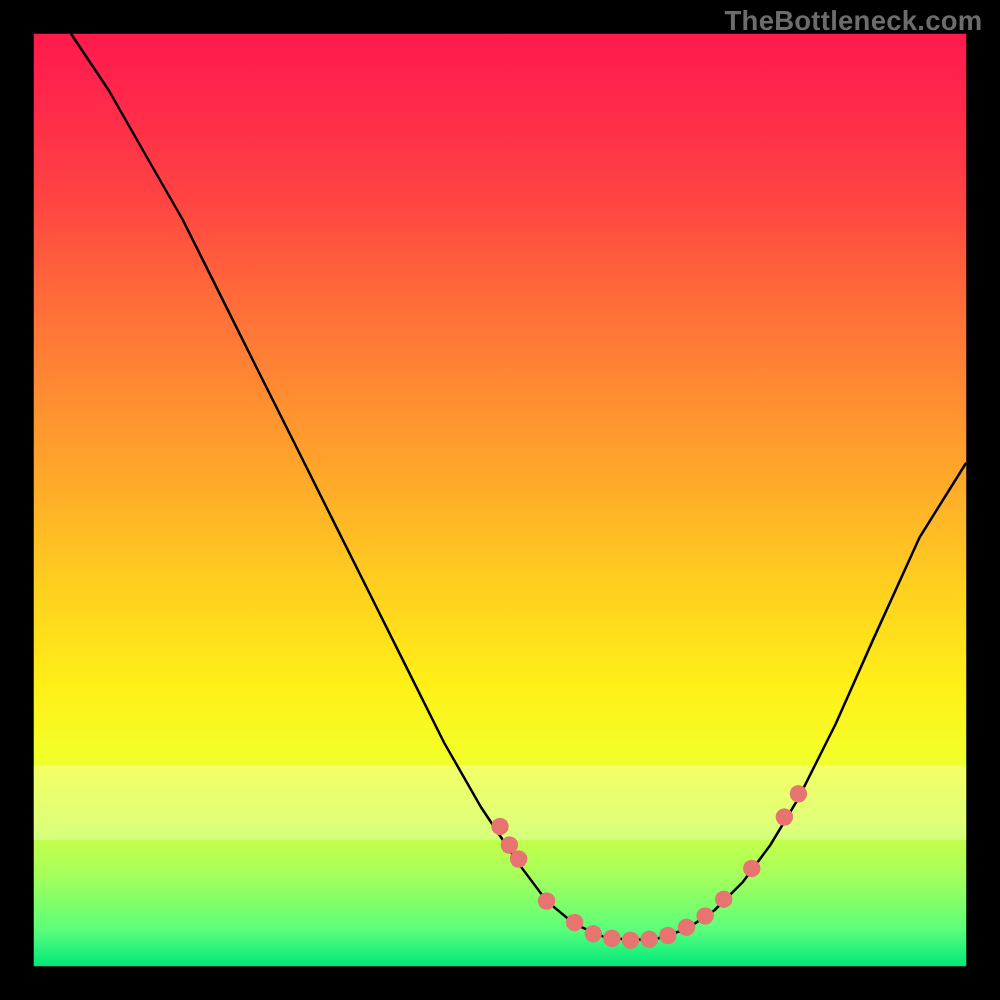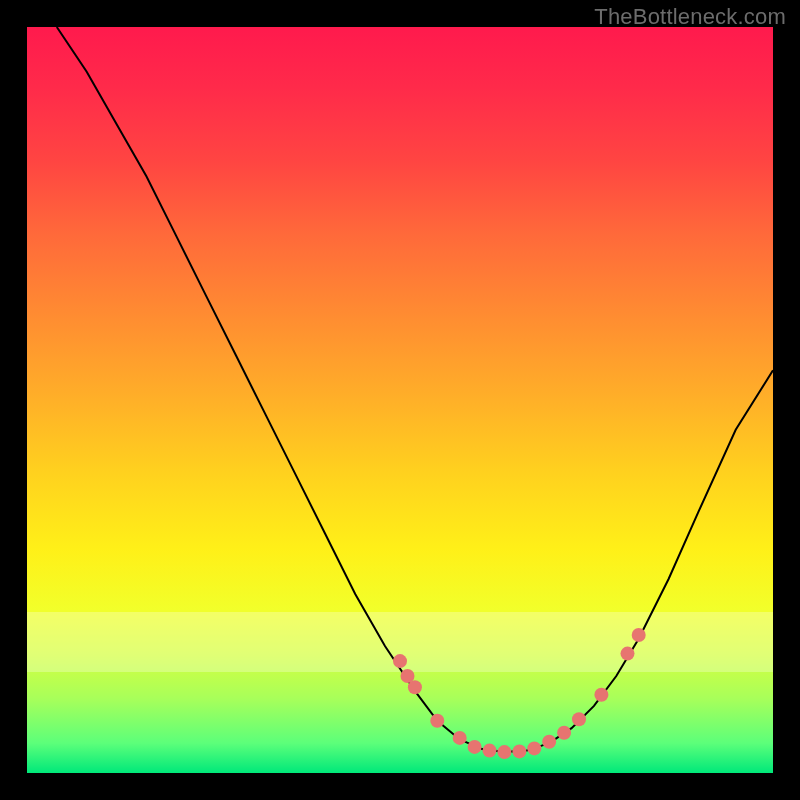--- a/index.html
+++ b/index.html
@@ -1,17 +1,17 @@
 <!DOCTYPE html>
 <html><head>
 <meta charset="utf-8">
 <style>
 html,body{margin:0;padding:0;width:800px;height:800px;background:#000;overflow:hidden;font-family:Arial,Helvetica,sans-serif}
 .stage{position:relative;width:800px;height:800px}
-.watermark{position:absolute;top:4px;right:14px;color:#6c6c6c;font-size:22px;letter-spacing:.2px;font-weight:400}
+.watermark{position:absolute;top:4px;right:14px;color:#6c6c6c;font-size:22px;letter-spacing:.2px;font-weight:700}
 .gradient-box{position:absolute;left:27px;top:27px;width:746px;height:746px;background:linear-gradient(to bottom,
   #ff1a4d 0%,
   #ff2a4a 8%,
   #ff4542 18%,
   #ff6a3a 28%,
   #ff8a32 38%,
   #ffb028 50%,
   #ffd21e 60%,
   #fff018 70%,
   #f2ff2a 78%,

